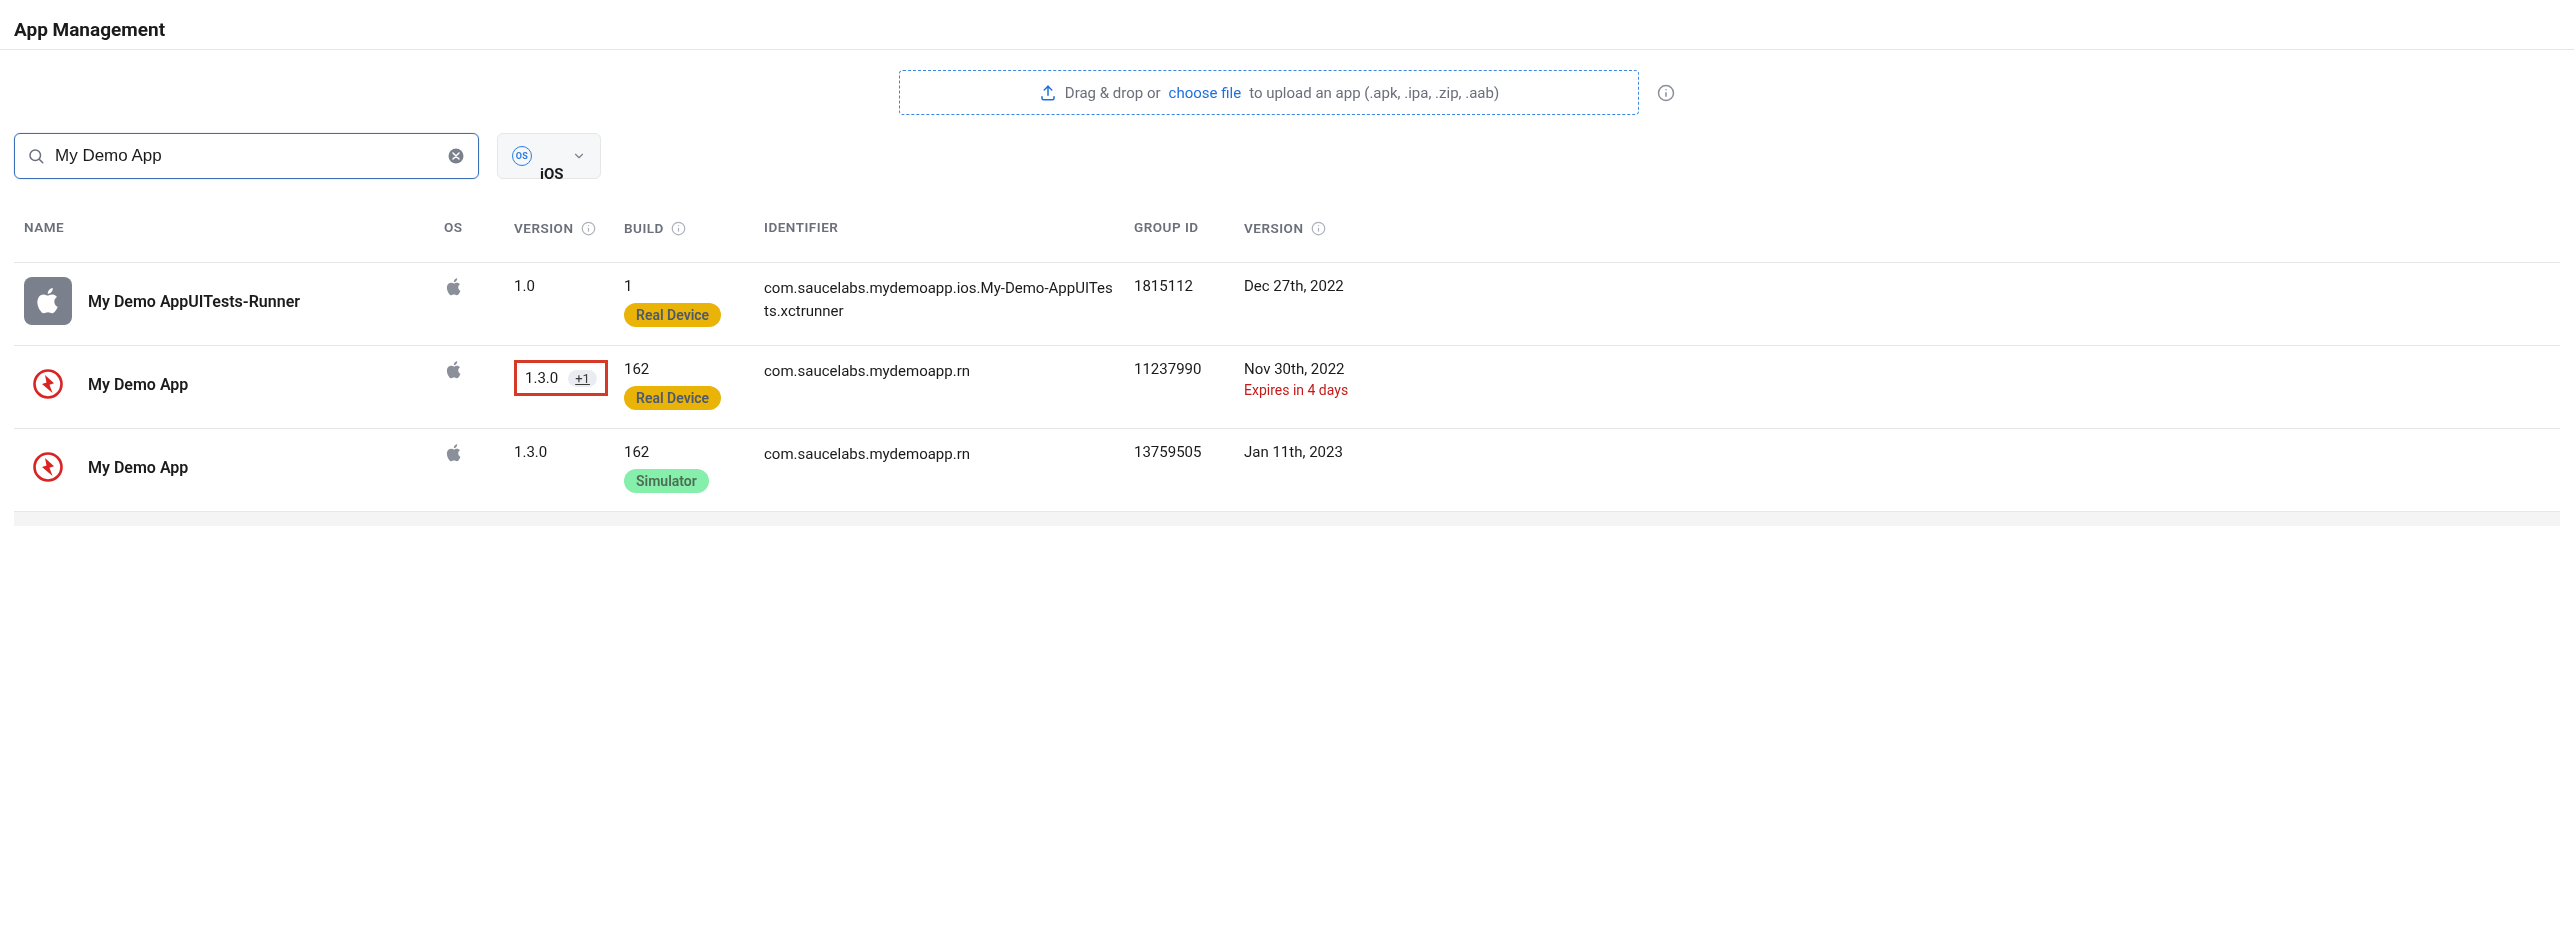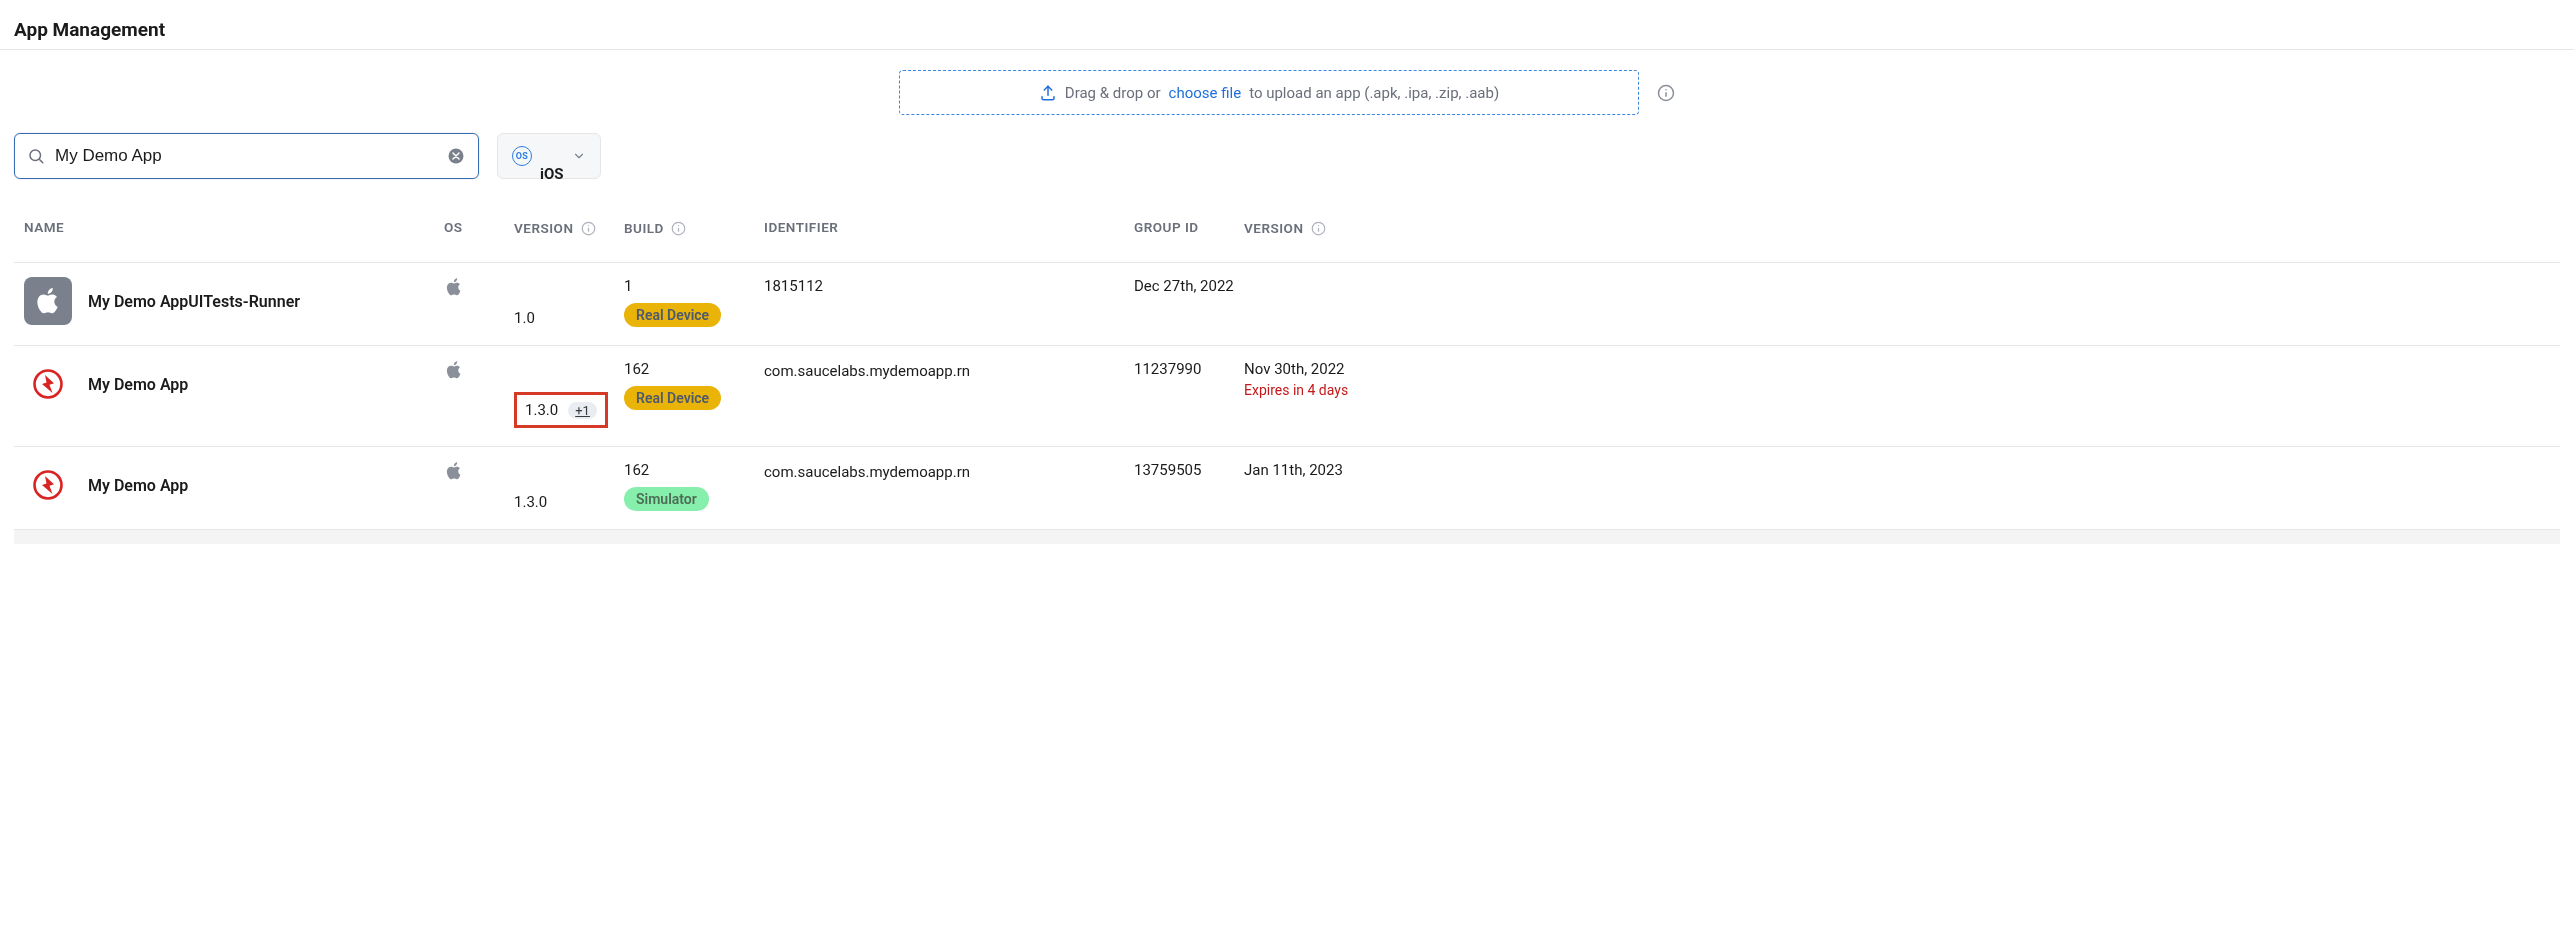--- a/index.html
+++ b/index.html
@@ -146,21 +146,21 @@
     .app-icon.gray { background: #7a808c; color: #fff; }
     .app-icon.red-ring {
       background: #fff;
       color: #d92424;
     }
     .app-name { font-weight: 600; font-size: 16px; }
 
     .os-cell { color: #7a808c; display: flex; align-items: center; }
     .os-cell svg { display: block; }
 
-    .version-cell { display: flex; align-items: flex-end; gap: 8px; margin-top: 32px; }
+    .version-cell { display: flex; align-items: flex-end; gap: 8px; }
     .version-box.highlighted {
       border: 3px solid #d53a26;
       padding: 6px 8px;
       display: inline-flex;
       align-items: center;
       gap: 10px;
     }
     .plus-badge {
       background: #e9ecf1;
       border-radius: 12px;
@@ -300,20 +300,21 @@
               </svg>
             </span>
           </div>
           <div class="cell version-cell">
             <span>1.0</span>
           </div>
           <div class="cell build-cell">
             <span>1</span>
             <span class="pill real">Real Device</span>
           </div>
+          <div class="cell identifier-cell">com.saucelabs.mydemoapp.ios.My-Demo-AppUITests.xctrunner</div>
           <div class="cell">1815112</div>
           <div class="cell uploaded-cell cell-stack">
             <span>Dec 27th, 2022</span>
           </div>
         </div>
         <div class="trow">
           <div class="cell name-cell">
             <div class="app-icon red-ring">
               <svg width="36" height="36" viewBox="0 0 48 48" fill="none">
                 <circle cx="24" cy="24" r="18" stroke="#d92424" stroke-width="3.5" fill="#fff"></circle>

